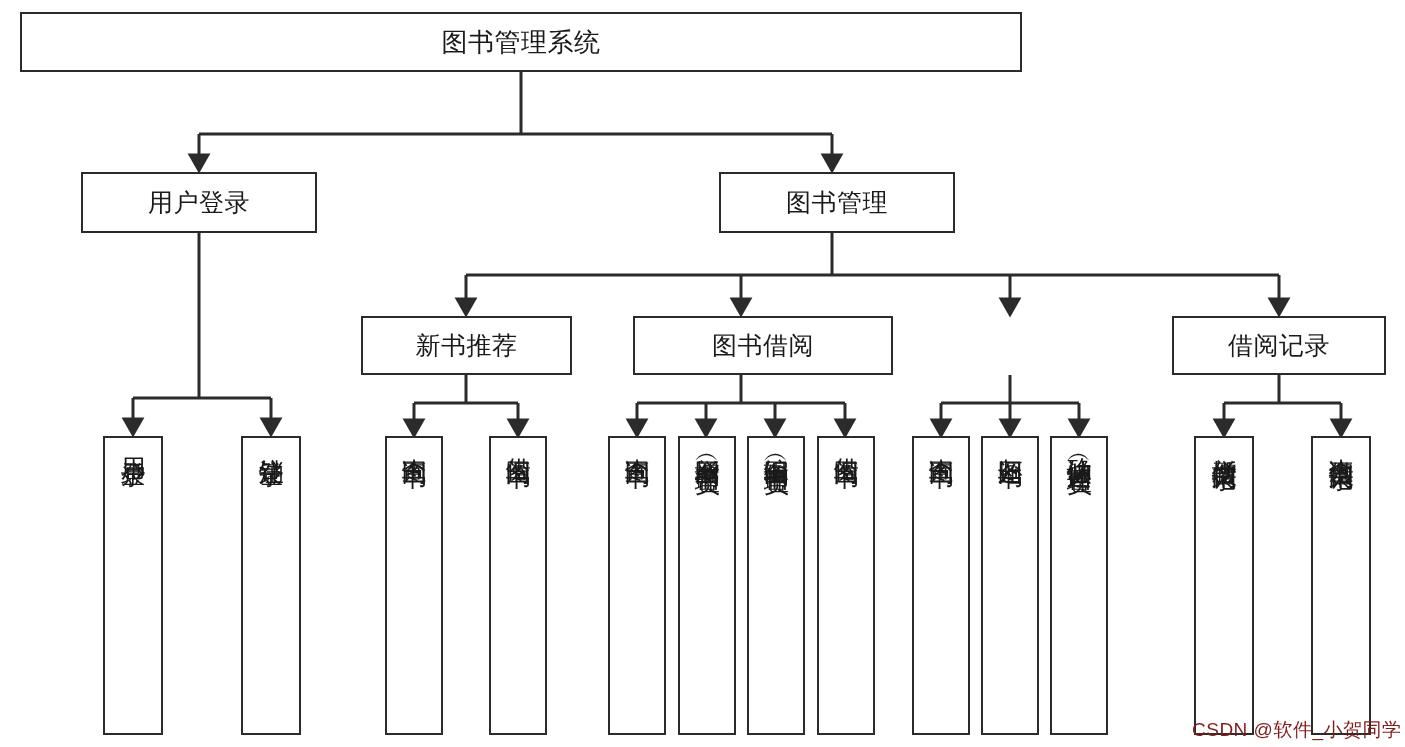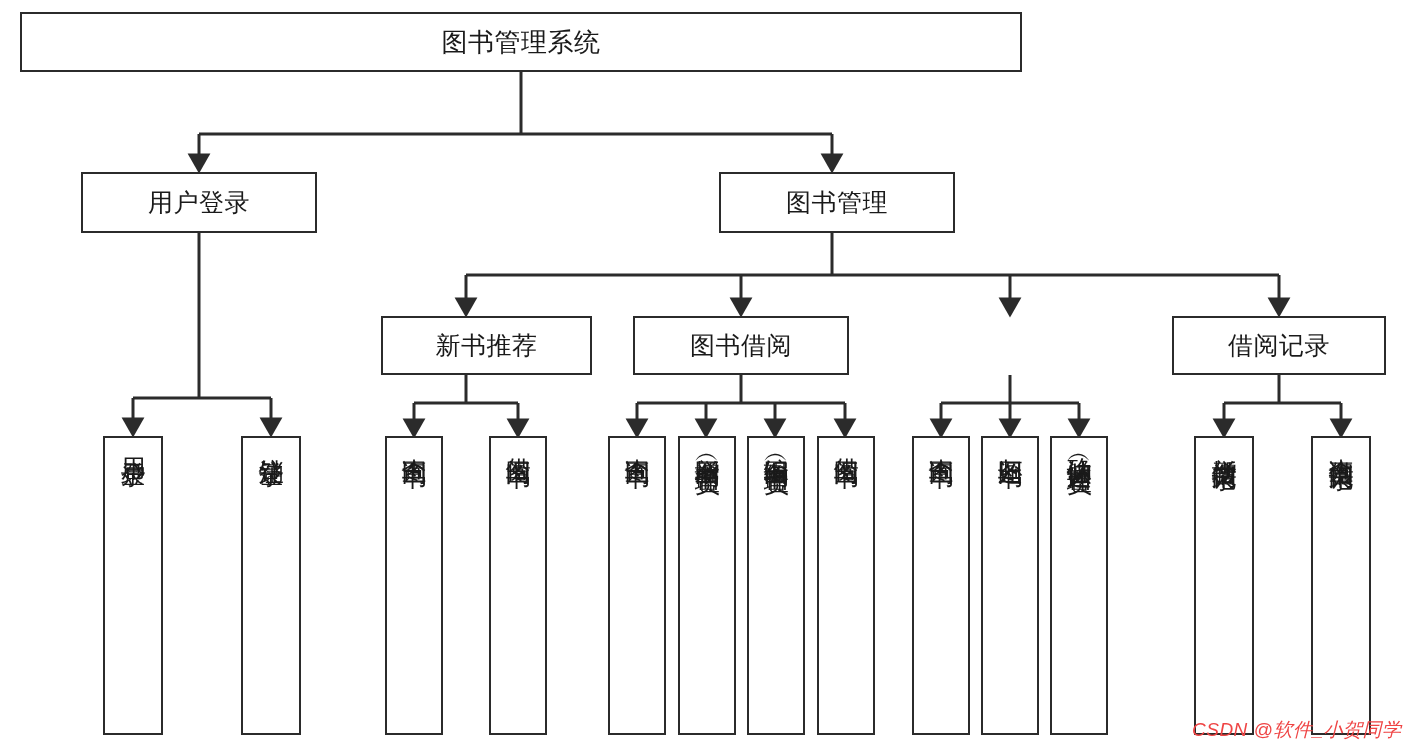--- a/index.html
+++ b/index.html
@@ -56,26 +56,25 @@
     text-orientation:upright;
     font-size:25px;
     line-height:1.02;
     letter-spacing:2px;
     white-space:nowrap;
     margin:0 auto;
   }
   .watermark{
     position:absolute;
     z-index:5;
-    color:#ef4444;
+    color:#7f1d1d;
     font-size:19px;
     white-space:nowrap;
     letter-spacing:0.5px;
     pointer-events:none;
-    font-style:italic;
   }
 </style>
 </head>
 <body>
 
 <div id="canvas">
 
   <svg id="edges" viewBox="0 0 1405 747" width="1405" height="747" xmlns="http://www.w3.org/2000/svg">
     <defs>
       <marker id="arrow" markerWidth="9" markerHeight="9" refX="3.2" refY="4.2" orient="auto" markerUnits="strokeWidth">
@@ -131,25 +130,25 @@
   </div>
 
   <div class="node horiz" style="left:81px; top:172px; width:236px; height:61px;">
     <span class="label">用户登录</span>
   </div>
 
   <div class="node horiz" style="left:711px; top:172px; width:236px; height:61px;margin-left:8px;">
     <span class="label">图书管理</span>
   </div>
 
-  <div class="node horiz" style="left:361px; top:316px; width:211px; height:59px;margin-left:20px;">
+  <div class="node horiz" style="left:361px; top:316px; width:211px; height:59px;">
     <span class="label">新书推荐</span>
   </div>
 
-  <div class="node horiz" style="left:633px; top:316px; width:216px; height:59px;">
+  <div class="node horiz" style="left:633px; top:316px; width:260px; height:59px;">
     <span class="label">图书借阅</span>
   </div>
 
 
   <div class="node horiz" style="left:1172px; top:316px; width:214px; height:59px;">
     <span class="label">借阅记录</span>
   </div>
 
   <div class="node vert" style="left:103px; top:436px; width:60px; height:299px;">
     <span class="label">用户登录</span>

